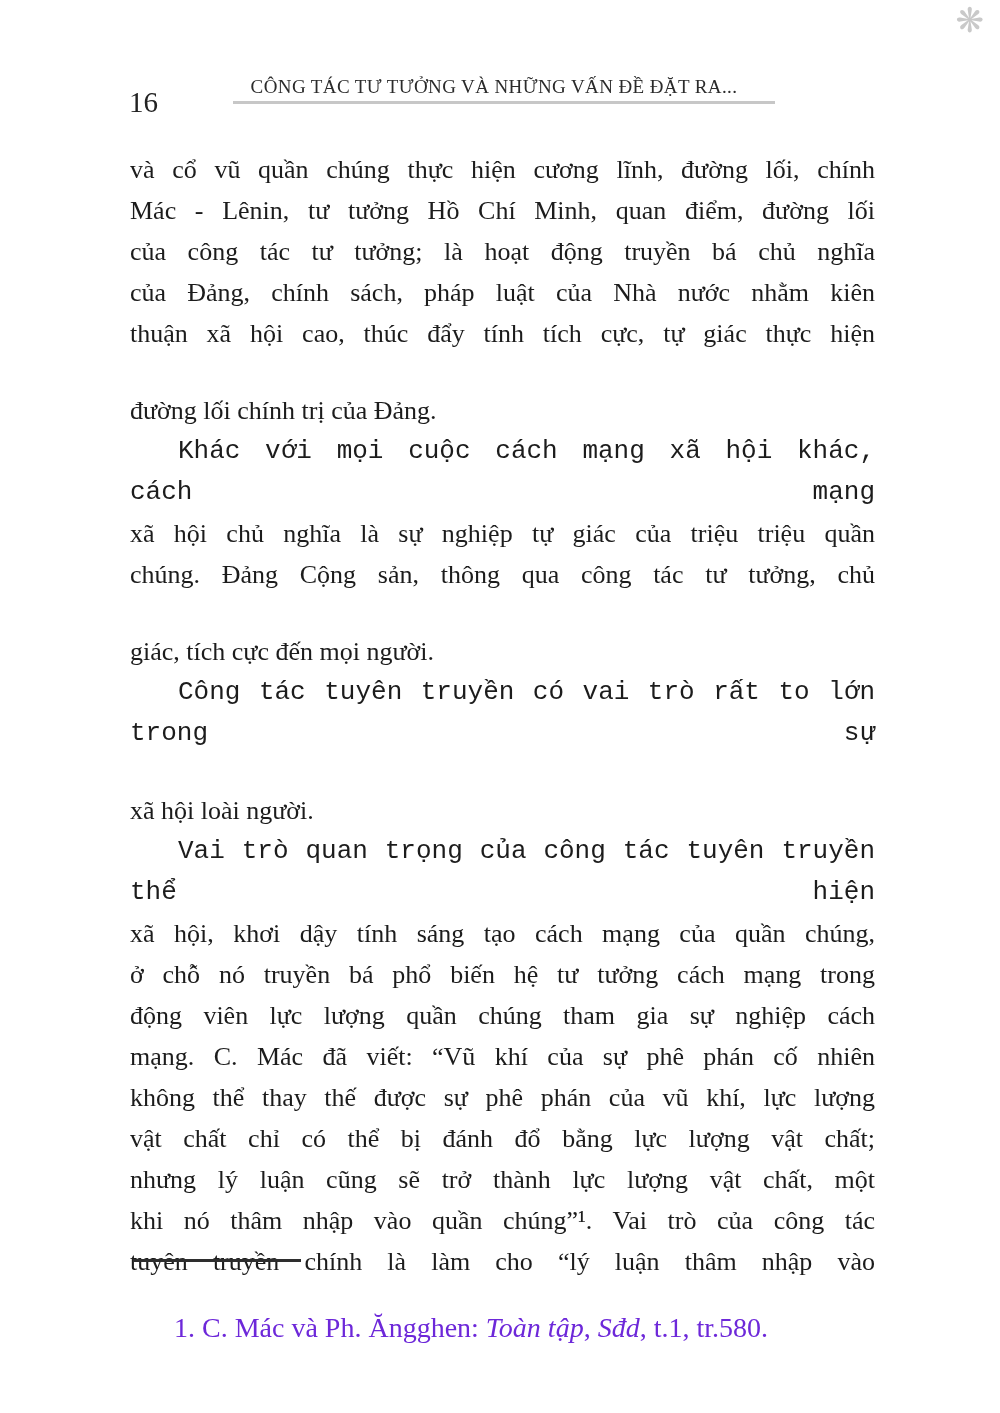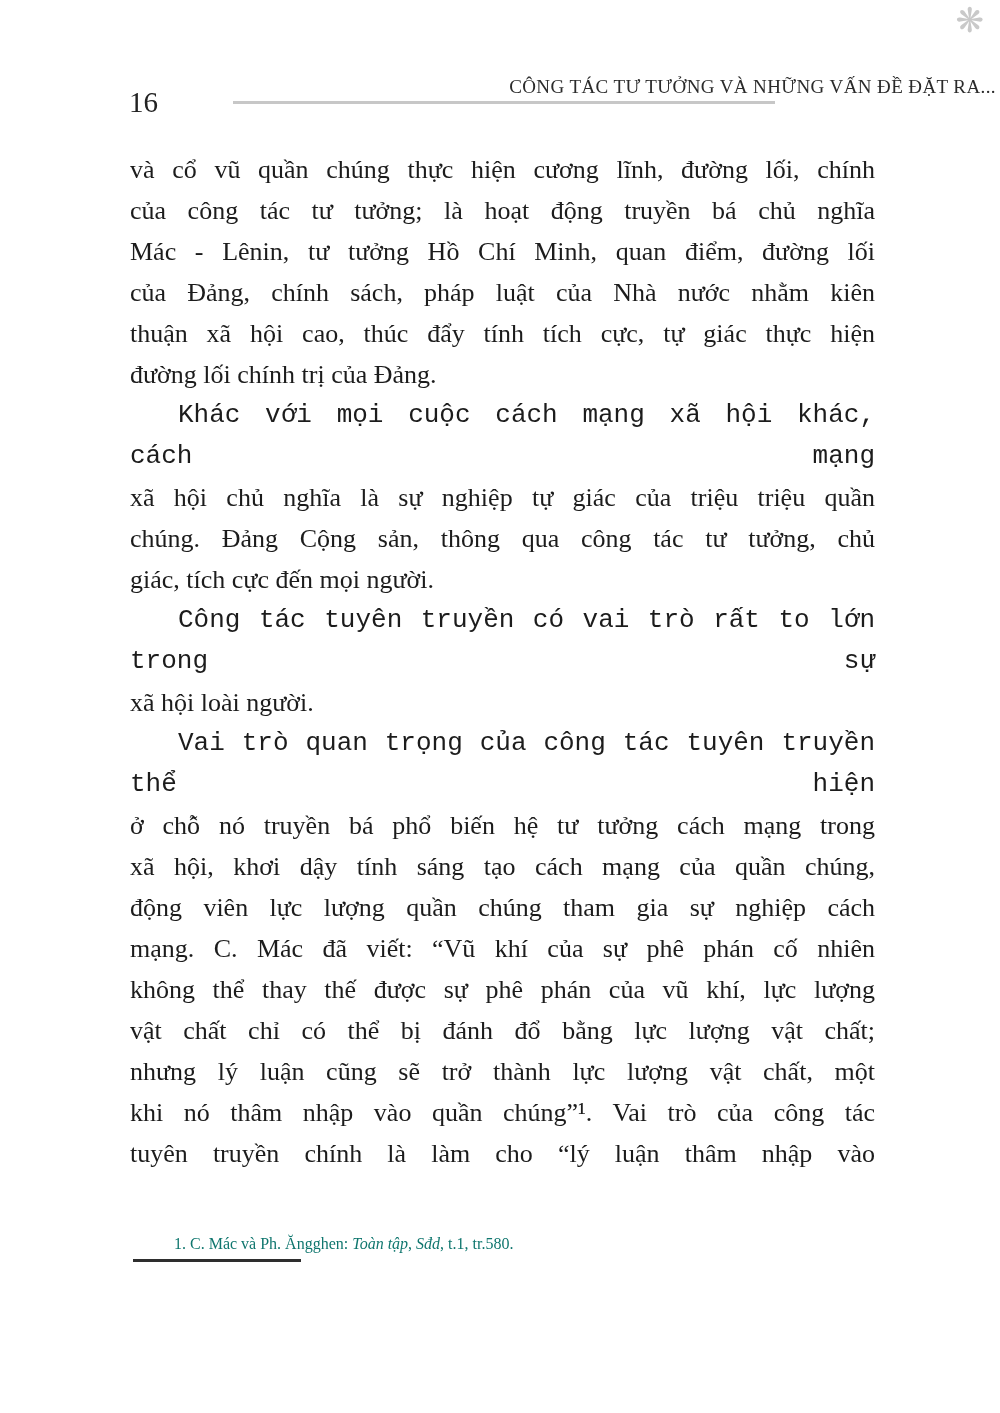--- a/index.html
+++ b/index.html
@@ -27,23 +27,23 @@
     left: 129px;
     top: 66px;
     font-size: 29px;
     color: #222222;
     margin-top: 20px;
   }
 
   .running-header {
     position: absolute;
     left: 0;
-    right: 4px;
+    right: 12px;
     top: 76px;
-    text-align: right;
+    text-align: center;
     font-size: 19px;
     letter-spacing: 0.4px;
     color: #2b2b2b;
     font-stretch: condensed;
   }
 
   .header-rule {
     position: absolute;
     left: 233px;
     top: 101px;
@@ -60,81 +60,81 @@
     font-size: 26px;
     line-height: 41px;
     color: #1c1c1c;
   }
 
   .line {
     text-align: justify;
     text-align-last: justify;
   }
   .line.first-indent { text-indent: 48px; font-family: Liberation Mono, monospace; }
-  .line.last-left { text-align-last: left; }
+  .line.last-left { text-align-last: left; margin-top: 36px; }
 
   .footnote-sep {
     position: absolute;
     left: 133px;
     top: 1259px;
     width: 168px;
     height: 3px;
     background: #2e2e2e;
   }
 
   .footnote {
     position: absolute;
     left: 130px;
-    top: 1228px;
+    top: 1312px;
     width: 745px;
-    font-size: 16px;
+    font-size: 28px;
     line-height: 32px;
-    color: #0f766e;
+    color: #6d28d9;
     text-indent: 44px;
   }
   .italic { font-style: italic; }
 </style>
 </head>
 <body>
 
 <div class="ornament">❋</div>
 
 <div class="page-number">16</div>
 
 <div class="running-header">CÔNG TÁC TƯ TƯỞNG VÀ NHỮNG VẤN ĐỀ ĐẶT RA...</div>
 
 <div class="header-rule"></div>
 
 <div class="body-text">
 
   <div class="para">
     <div class="line">và cổ vũ quần chúng thực hiện cương lĩnh, đường lối, chính</div>
+    <div class="line">Mác - Lênin, tư tưởng Hồ Chí Minh, quan điểm, đường lối</div>
     <div class="line">của công tác tư tưởng; là hoạt động truyền bá chủ nghĩa</div>
-    <div class="line">Mác - Lênin, tư tưởng Hồ Chí Minh, quan điểm, đường lối</div>
     <div class="line">của Đảng, chính sách, pháp luật của Nhà nước nhằm kiên</div>
     <div class="line">thuận xã hội cao, thúc đẩy tính tích cực, tự giác thực hiện</div>
     <div class="line last-left">đường lối chính trị của Đảng.</div>
   </div>
 
   <div class="para">
     <div class="line first-indent">Khác với mọi cuộc cách mạng xã hội khác, cách mạng</div>
     <div class="line">xã hội chủ nghĩa là sự nghiệp tự giác của triệu triệu quần</div>
     <div class="line">chúng. Đảng Cộng sản, thông qua công tác tư tưởng, chủ</div>
     <div class="line last-left">giác, tích cực đến mọi người.</div>
   </div>
 
   <div class="para">
     <div class="line first-indent">Công tác tuyên truyền có vai trò rất to lớn trong sự</div>
     <div class="line last-left">xã hội loài người.</div>
   </div>
 
   <div class="para">
     <div class="line first-indent">Vai trò quan trọng của công tác tuyên truyền thể hiện</div>
+    <div class="line">xã hội, khơi dậy tính sáng tạo cách mạng của quần chúng,</div>
     <div class="line">ở chỗ nó truyền bá phổ biến hệ tư tưởng cách mạng trong</div>
-    <div class="line">xã hội, khơi dậy tính sáng tạo cách mạng của quần chúng,</div>
     <div class="line">động viên lực lượng quần chúng tham gia sự nghiệp cách</div>
     <div class="line">mạng. C. Mác đã viết: “Vũ khí của sự phê phán cố nhiên</div>
     <div class="line">không thể thay thế được sự phê phán của vũ khí, lực lượng</div>
     <div class="line">vật chất chỉ có thể bị đánh đổ bằng lực lượng vật chất;</div>
     <div class="line">nhưng lý luận cũng sẽ trở thành lực lượng vật chất, một</div>
     <div class="line">khi nó thâm nhập vào quần chúng”¹. Vai trò của công tác</div>
     <div class="line">tuyên truyền chính là làm cho “lý luận thâm nhập vào</div>
   </div>
 
 </div>

